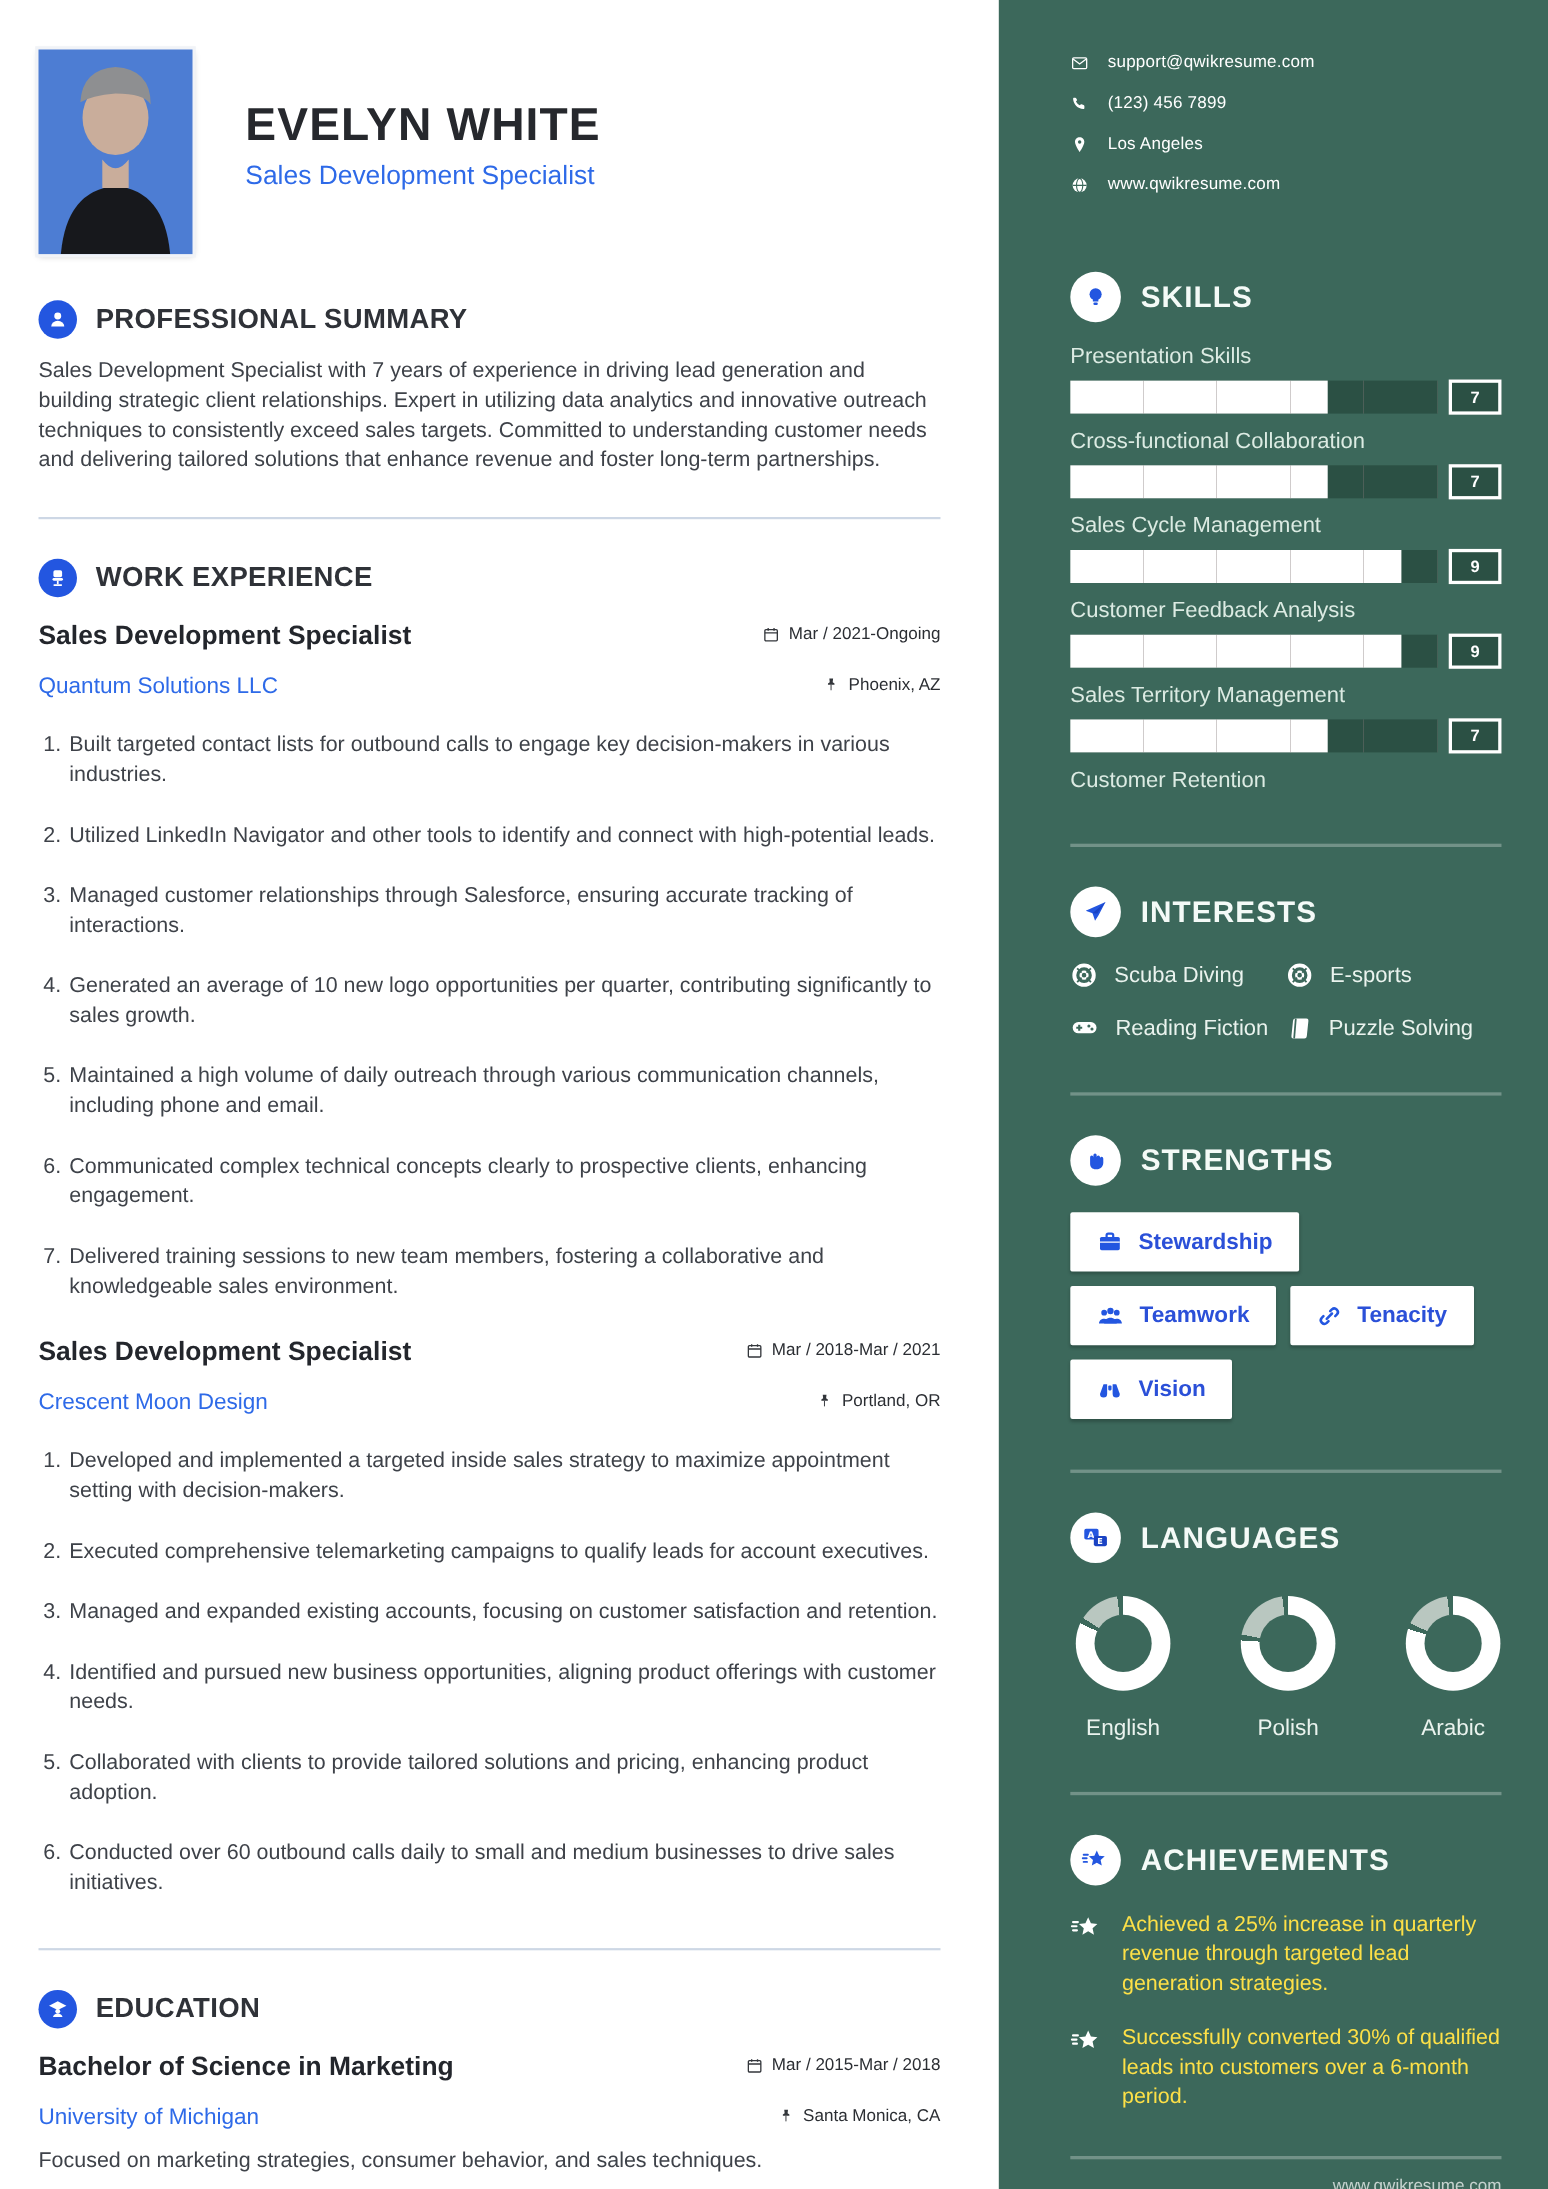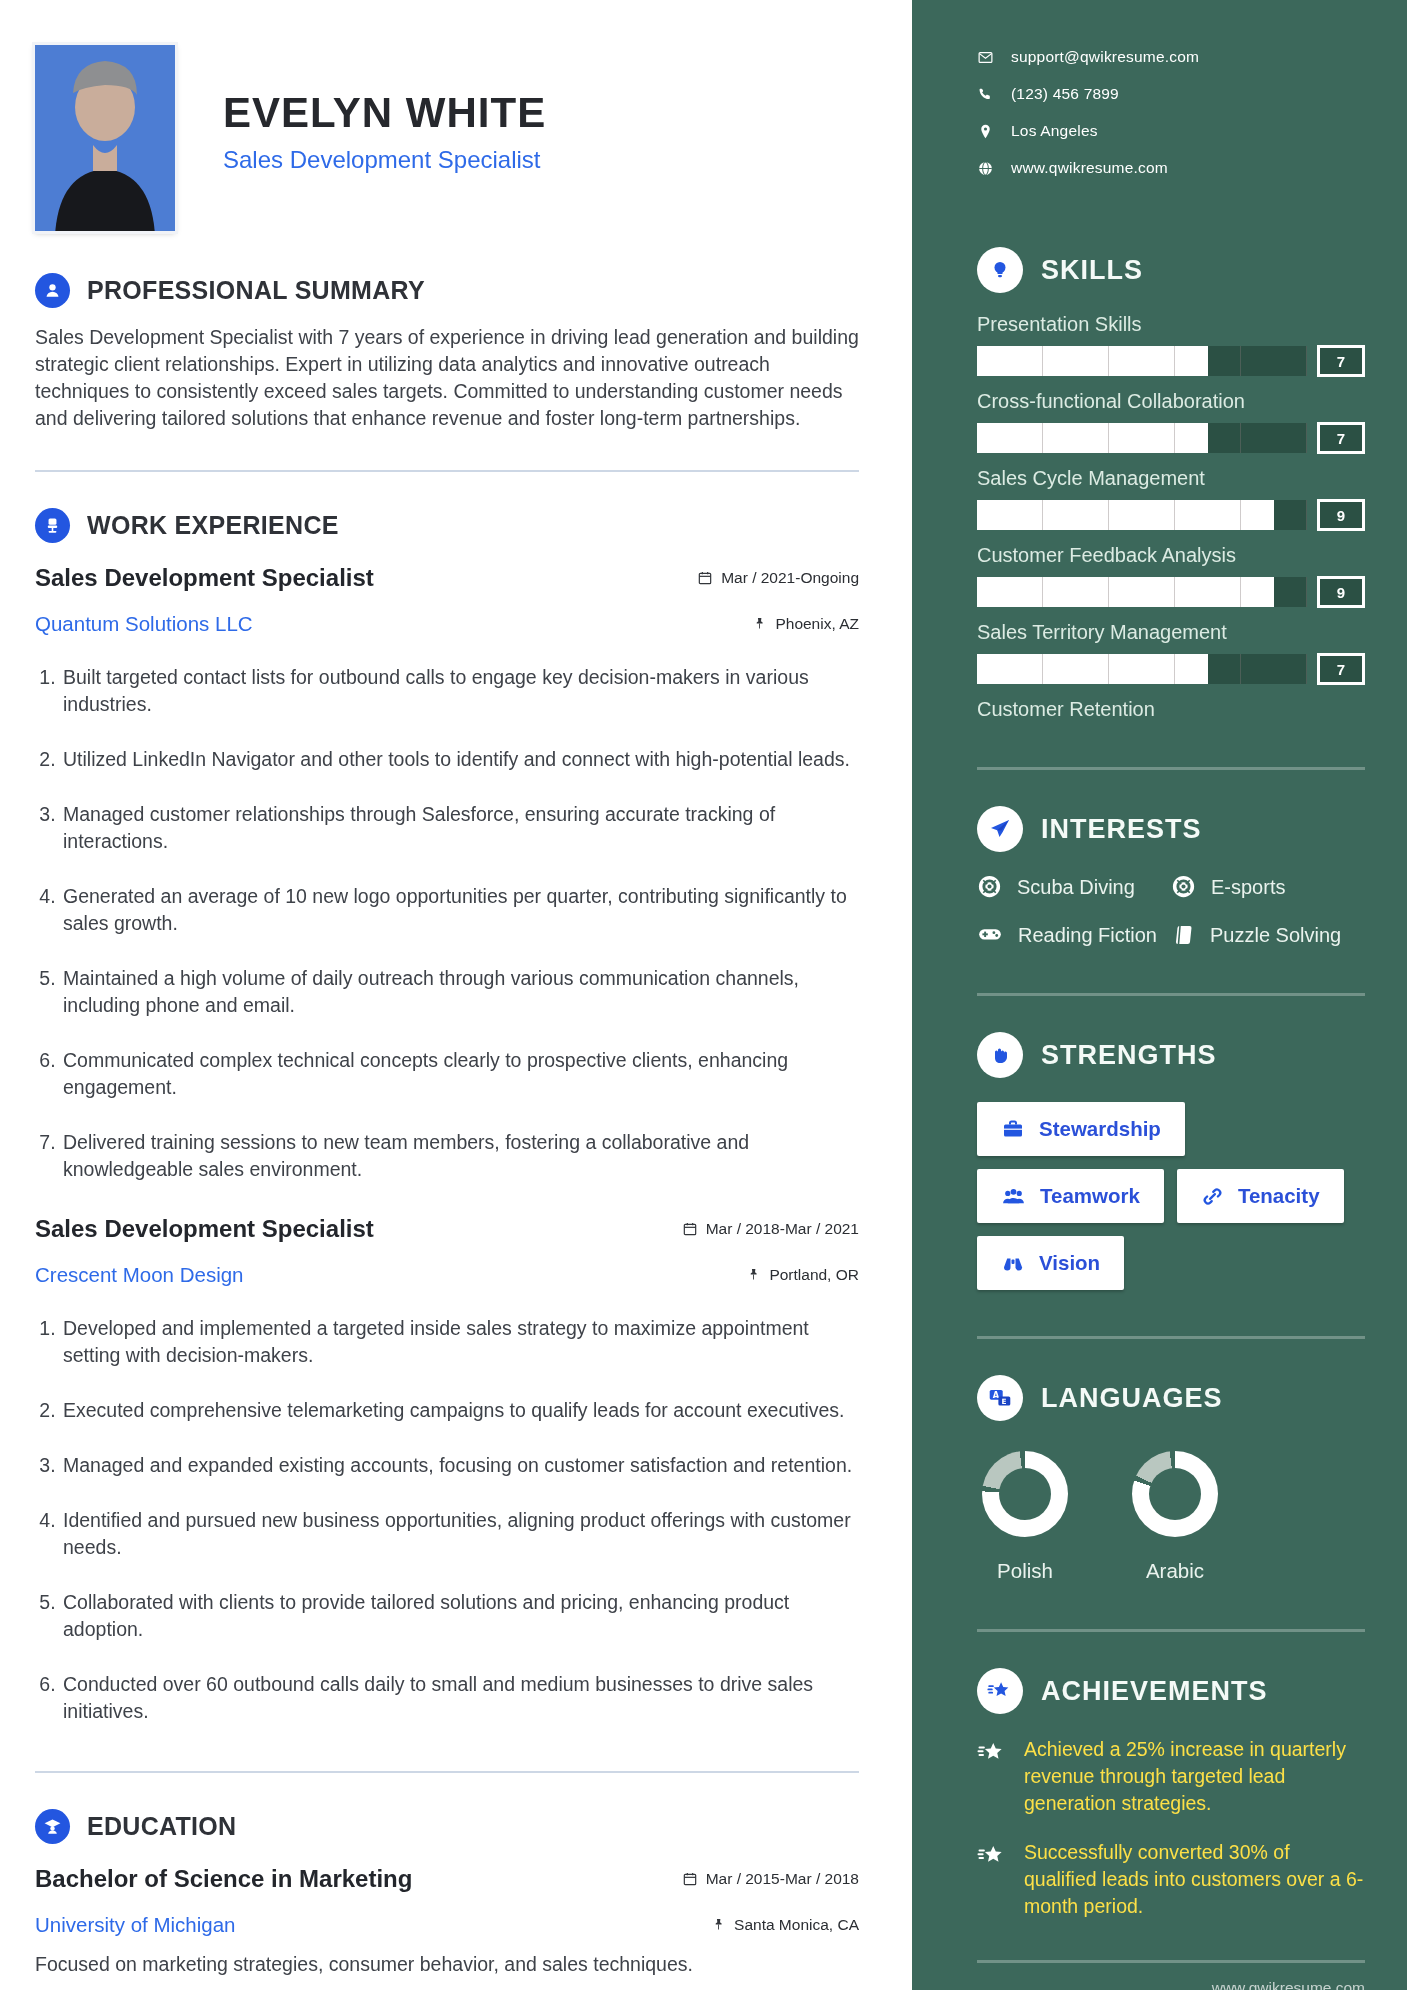--- a/index.html
+++ b/index.html
@@ -457,20 +457,26 @@
             <rect x="2.5" y="4.5" width="12" height="9" rx="1.5" fill="#2356E0"></rect>
             <text x="5.2" y="11.8" font-size="7.5" fill="#fff" font-family="DejaVu Sans, sans-serif" font-weight="bold">A</text>
             <rect x="10.5" y="10.5" width="11" height="8.5" rx="1.5" fill="#1A43C4"></rect>
             <text x="13.4" y="17.4" font-size="6.8" fill="#fff" font-family="DejaVu Sans, sans-serif" font-weight="bold">E</text>
           </svg>
       </span>
       <span class="rsec-title">LANGUAGES</span>
     </div>
     <div class="langs">
       <div class="lang">
+        <div class="donut" style="background: conic-gradient(rgb(255, 255, 255) 0deg, rgb(255, 255, 255) 82%, rgb(60, 104, 91) 82%, rgb(60, 104, 91) 84%, rgb(185, 199, 192) 84%, rgb(185, 199, 192) 98%, rgb(60, 104, 91) 98%, rgb(60, 104, 91) 100%);">
+            <div class="hole"></div>
+          </div>
+        <div class="lang-label">English</div>
+      </div>
+      <div class="lang">
         <div class="donut" style="background: conic-gradient(rgb(255, 255, 255) 0deg, rgb(255, 255, 255) 76%, rgb(60, 104, 91) 76%, rgb(60, 104, 91) 78%, rgb(185, 199, 192) 78%, rgb(185, 199, 192) 98%, rgb(60, 104, 91) 98%, rgb(60, 104, 91) 100%);">
             <div class="hole"></div>
           </div>
         <div class="lang-label">Polish</div>
       </div>
       <div class="lang">
         <div class="donut" style="background: conic-gradient(rgb(255, 255, 255) 0deg, rgb(255, 255, 255) 80%, rgb(60, 104, 91) 80%, rgb(60, 104, 91) 82%, rgb(185, 199, 192) 82%, rgb(185, 199, 192) 98%, rgb(60, 104, 91) 98%, rgb(60, 104, 91) 100%);">
             <div class="hole"></div>
           </div>
         <div class="lang-label">Arabic</div>

